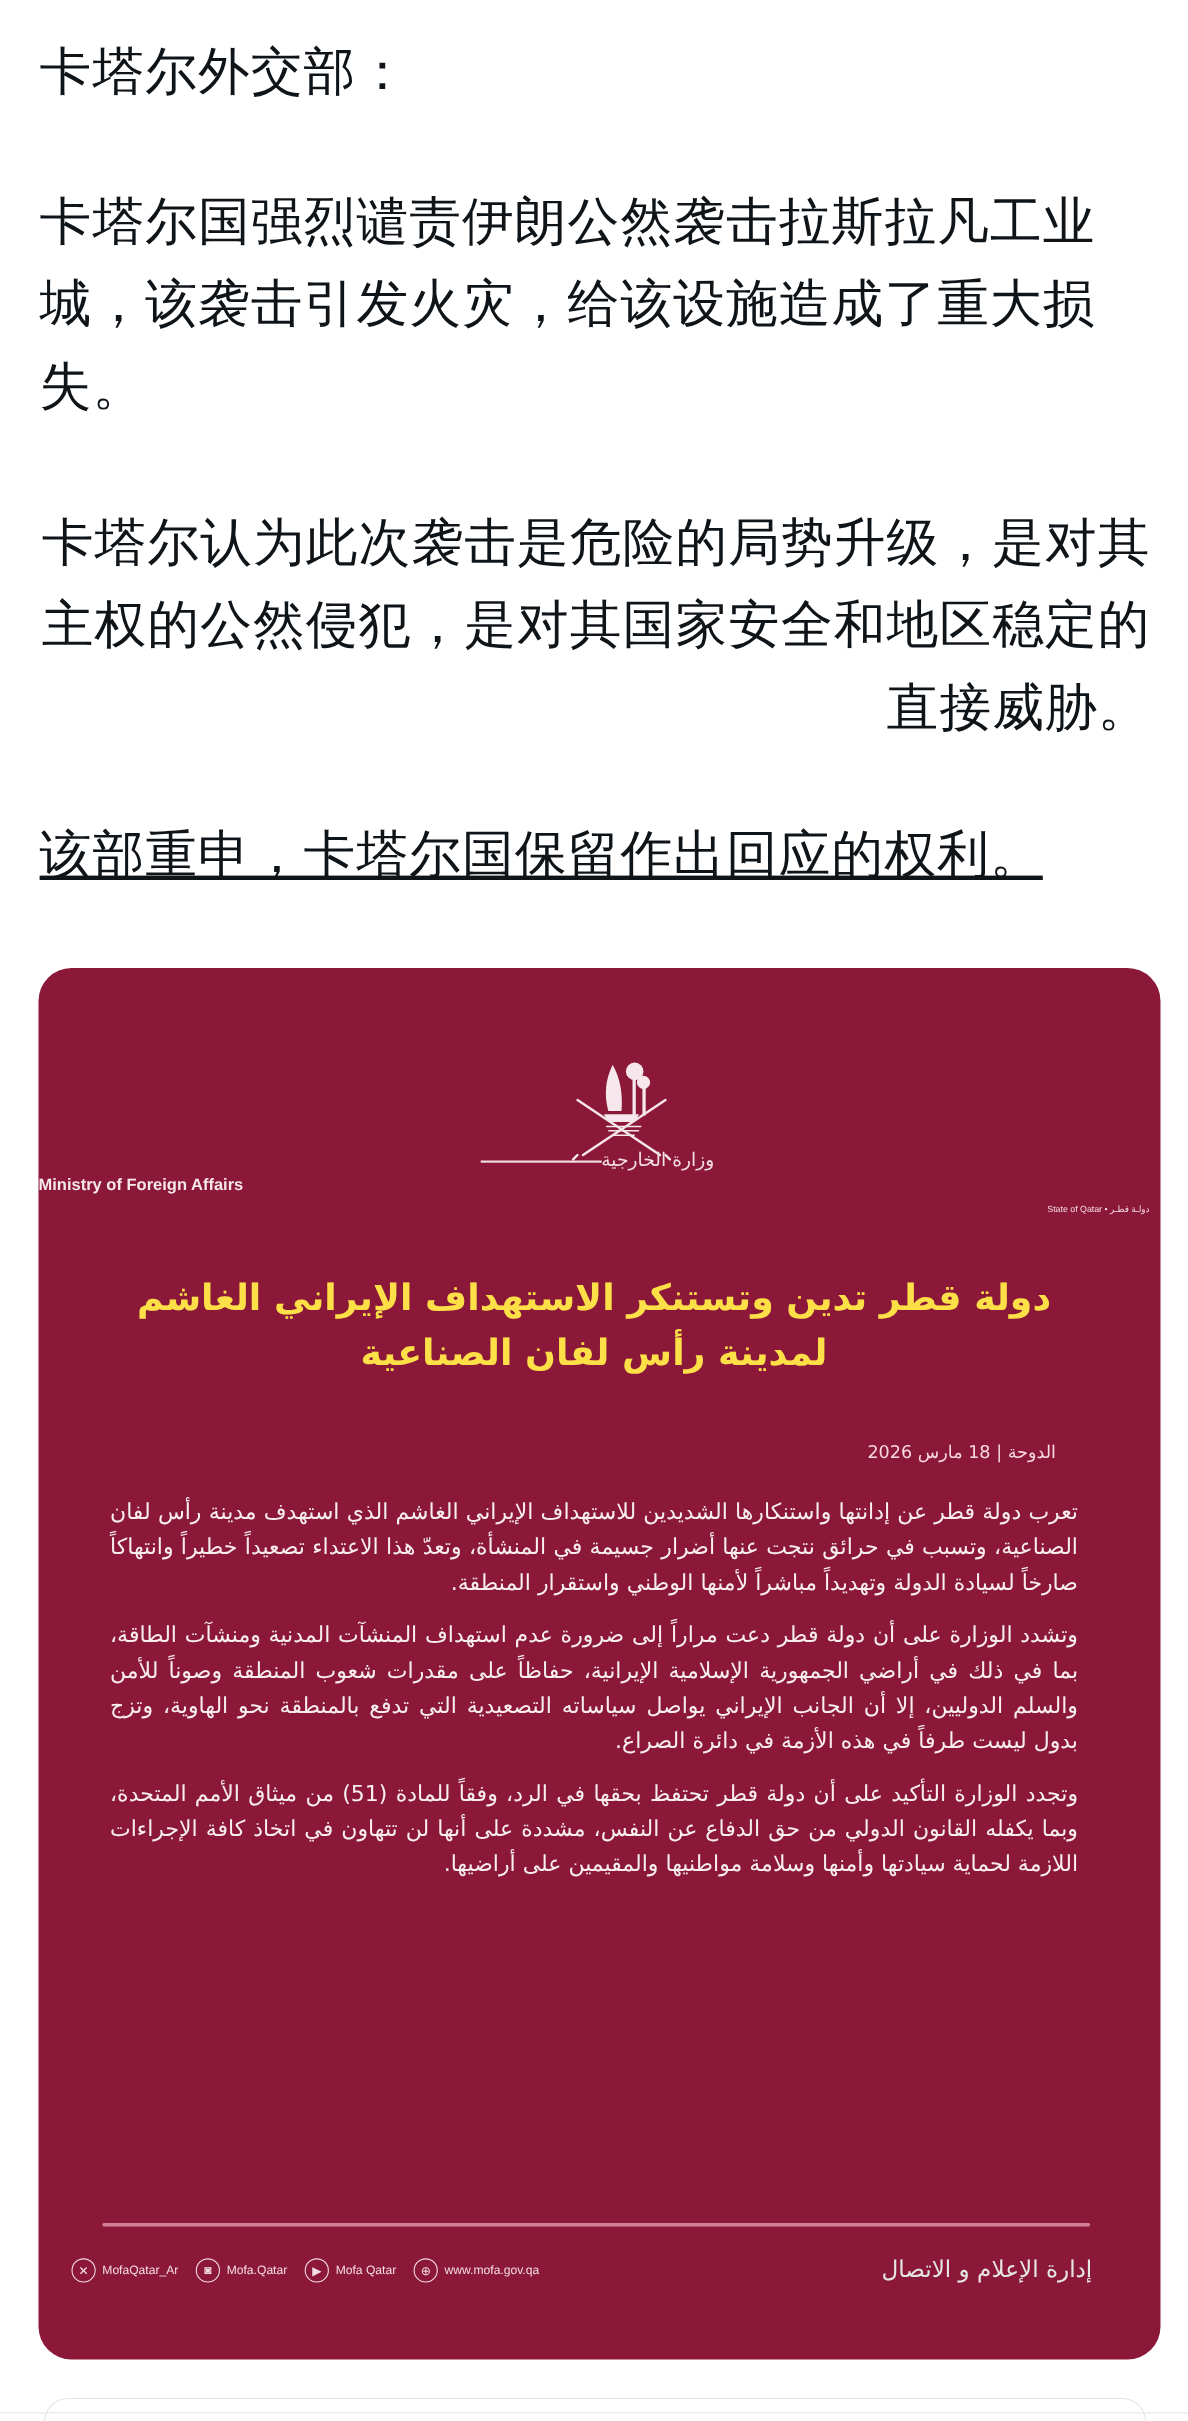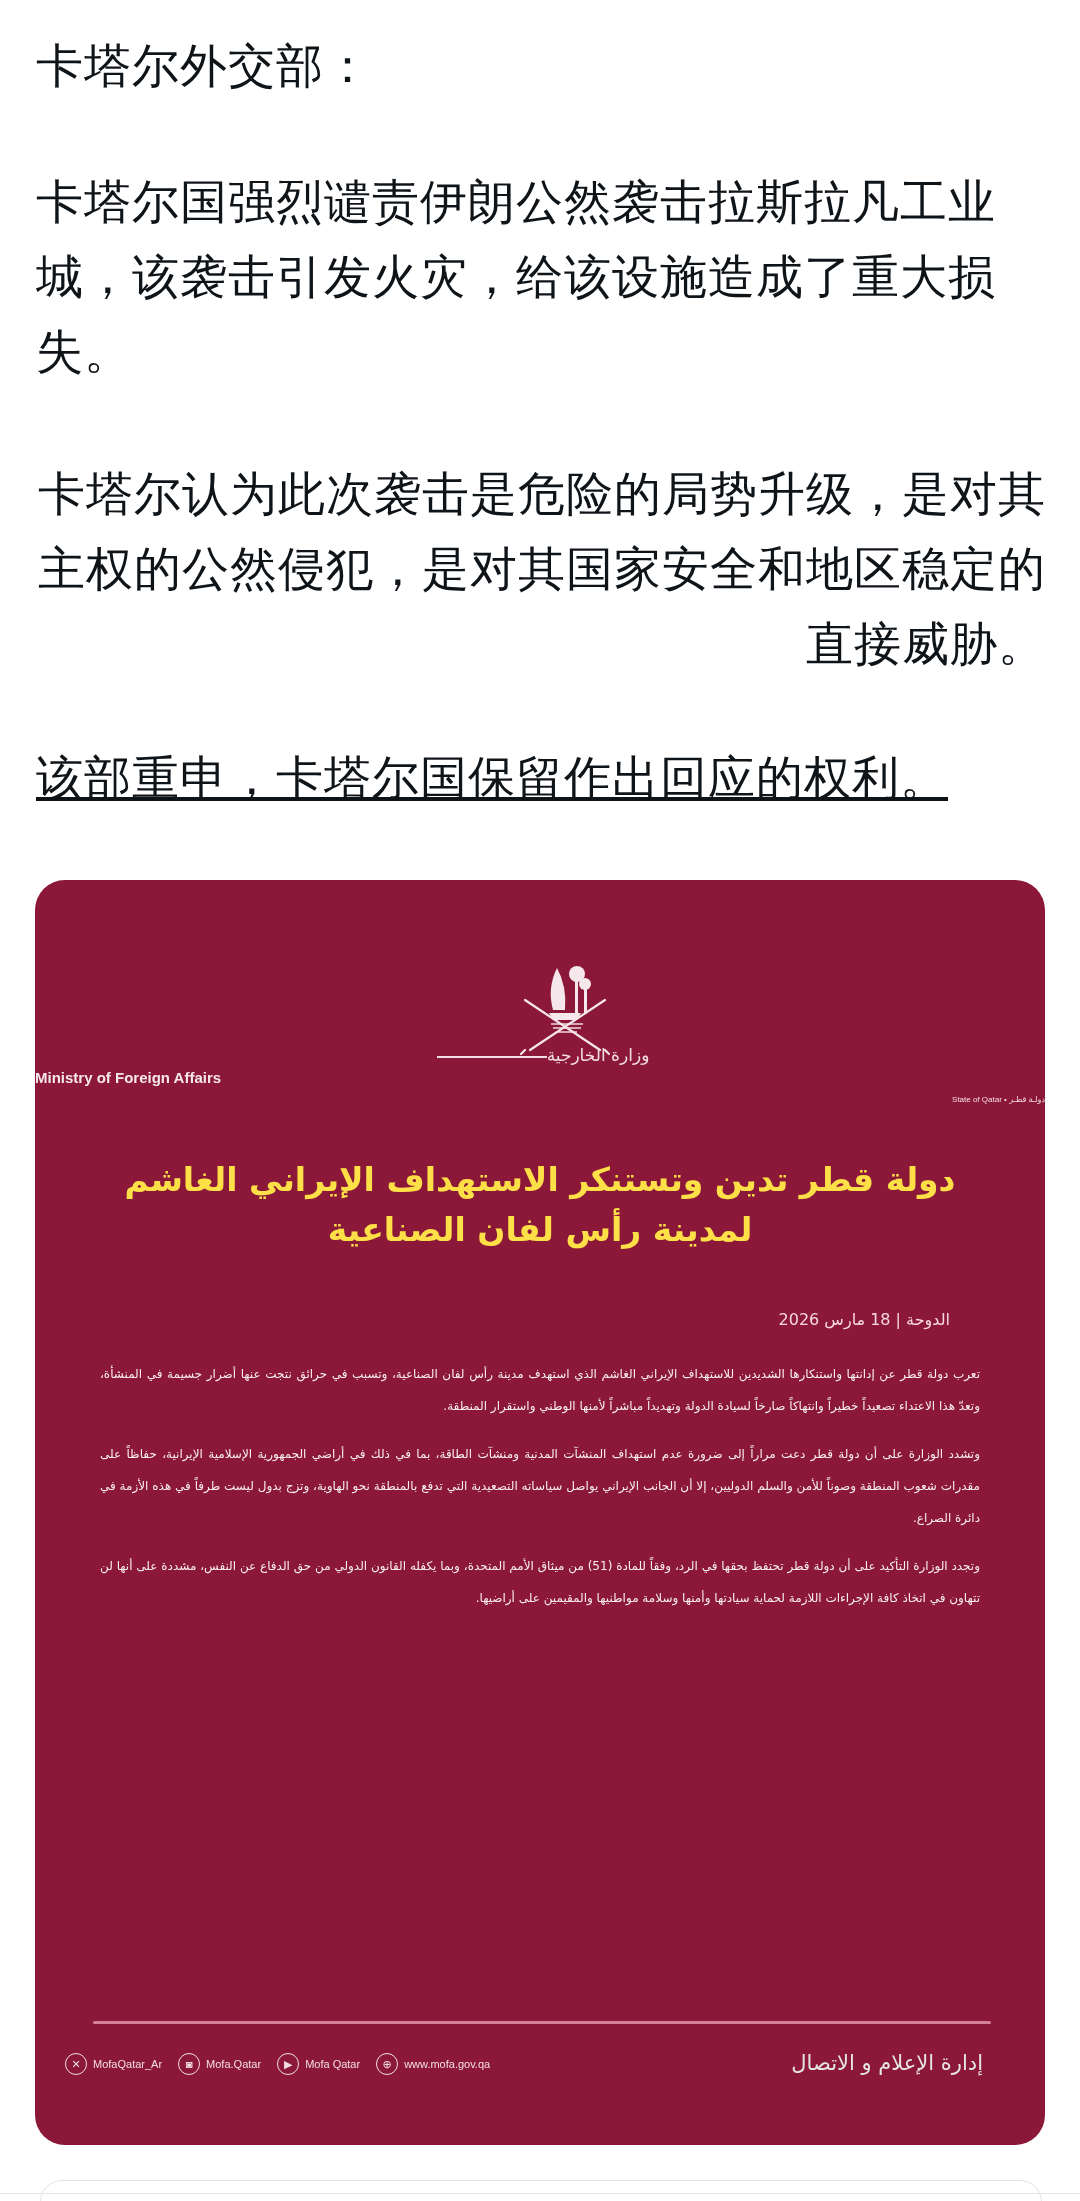--- a/index.html
+++ b/index.html
@@ -3,30 +3,30 @@
 <meta charset="utf-8">
 <style>
   html, body { margin:0; padding:0; background:#ffffff; }
   body { width:1080px; height:2201px; position:relative; overflow:hidden; font-family:"DejaVu Sans", sans-serif; color:#0f1419; }
   .p-head { position:absolute; left:36px; top:28px; }
   .p1 { position:absolute; left:36px; top:164px; width:1010px; }
   .p2 { position:absolute; left:36px; top:456px; width:1010px;text-align:right; }
   .p3 { position:absolute; left:36px; top:740px; width:1010px;text-decoration:underline; }
   .post-para { font-size:47px; line-height:75px; color:#0f1419; letter-spacing:1px; }
 
-  .card { position:absolute; left:35px; top:880px; width:1010px; height:1265px; background:#8b1838; border-radius:30px; color:#f6e7ec; }
+  .card { position:absolute; left:35px; top:880px; width:1010px; height:1265px; background:#8b1838; border-radius:30px; color:#f6e7ec;padding-left:10px; }
   .emblem { position:absolute; left:470px; top:78px; width:120px; height:100px; }
   .ministry-ar { position:absolute; left:0; width:1010px; top:165px; text-align:center; font-size:17px; color:#f3dde4; direction:rtl; font-family:"DejaVu Sans", sans-serif; }
   .ministry-ar .ar-underline { display:inline-block; border-bottom:2px solid #f3dde4; width:110px; margin-left:6px; vertical-align:middle; height:2px; }
   .ministry-en { position:absolute; left:0; width:1010px; top:189px; font-size:15px; font-weight:bold; color:#f6e7ec; font-family:"Liberation Sans", sans-serif; }
   .state { position:absolute; left:0; width:1010px; top:215px; text-align:right; font-size:8px; color:#f3dde4; font-family:"Liberation Sans", sans-serif; }
 
   .headline { position:absolute; left:40px; width:930px; top:275px; text-align:center; direction:rtl; font-size:33px; line-height:50px; font-weight:bold; color:#fde047; font-family:"DejaVu Sans", sans-serif; }
   .dateline { position:absolute; right:95px; top:430px; direction:rtl; font-size:16px; color:#f7d7e1; font-family:"DejaVu Sans", sans-serif;margin-left:13px; }
-  .body-ar { position:absolute; left:65px; width:880px; top:478px; direction:rtl; text-align:justify; font-size:12px; line-height:32px; color:#f8eef1; font-family:"DejaVu Sans", sans-serif; }
+  .body-ar { position:absolute; left:65px; width:880px; top:478px; direction:rtl; text-align:justify; font-size:20px; line-height:32px; color:#f8eef1; font-family:"DejaVu Sans", sans-serif; }
   .body-ar p { margin:0 0 16px 0; }
 
   .separator { position:absolute; left:58px; width:898px; top:1141px; height:3px; background:#d57f9b; border-radius:2px; }
   .footer { position:absolute; left:0; right:0; top:1173px; height:40px; }
   .social { position:absolute; left:30px; top:0; display:flex; align-items:center; gap:16px; }
   .social-item { display:flex; align-items:center; gap:6px; font-size:11px; color:#f3dde4; font-family:"Liberation Sans", sans-serif; }
   .social-icon { width:22px; height:22px; border:1.6px solid #f3dde4; border-radius:50%; display:flex; align-items:center; justify-content:center; font-size:11px; color:#f3dde4; box-sizing:border-box; }
   .dept { position:absolute; right:62px; top:-2px; direction:rtl; font-size:21px; color:#e5e5e5; font-family:"DejaVu Sans", sans-serif;text-align:center; }
 
   .next-box { position:absolute; left:40px; top:2180px; width:1000px; height:60px; border:1.5px solid #e1e4e6; border-radius:22px; background:#ffffff; }

